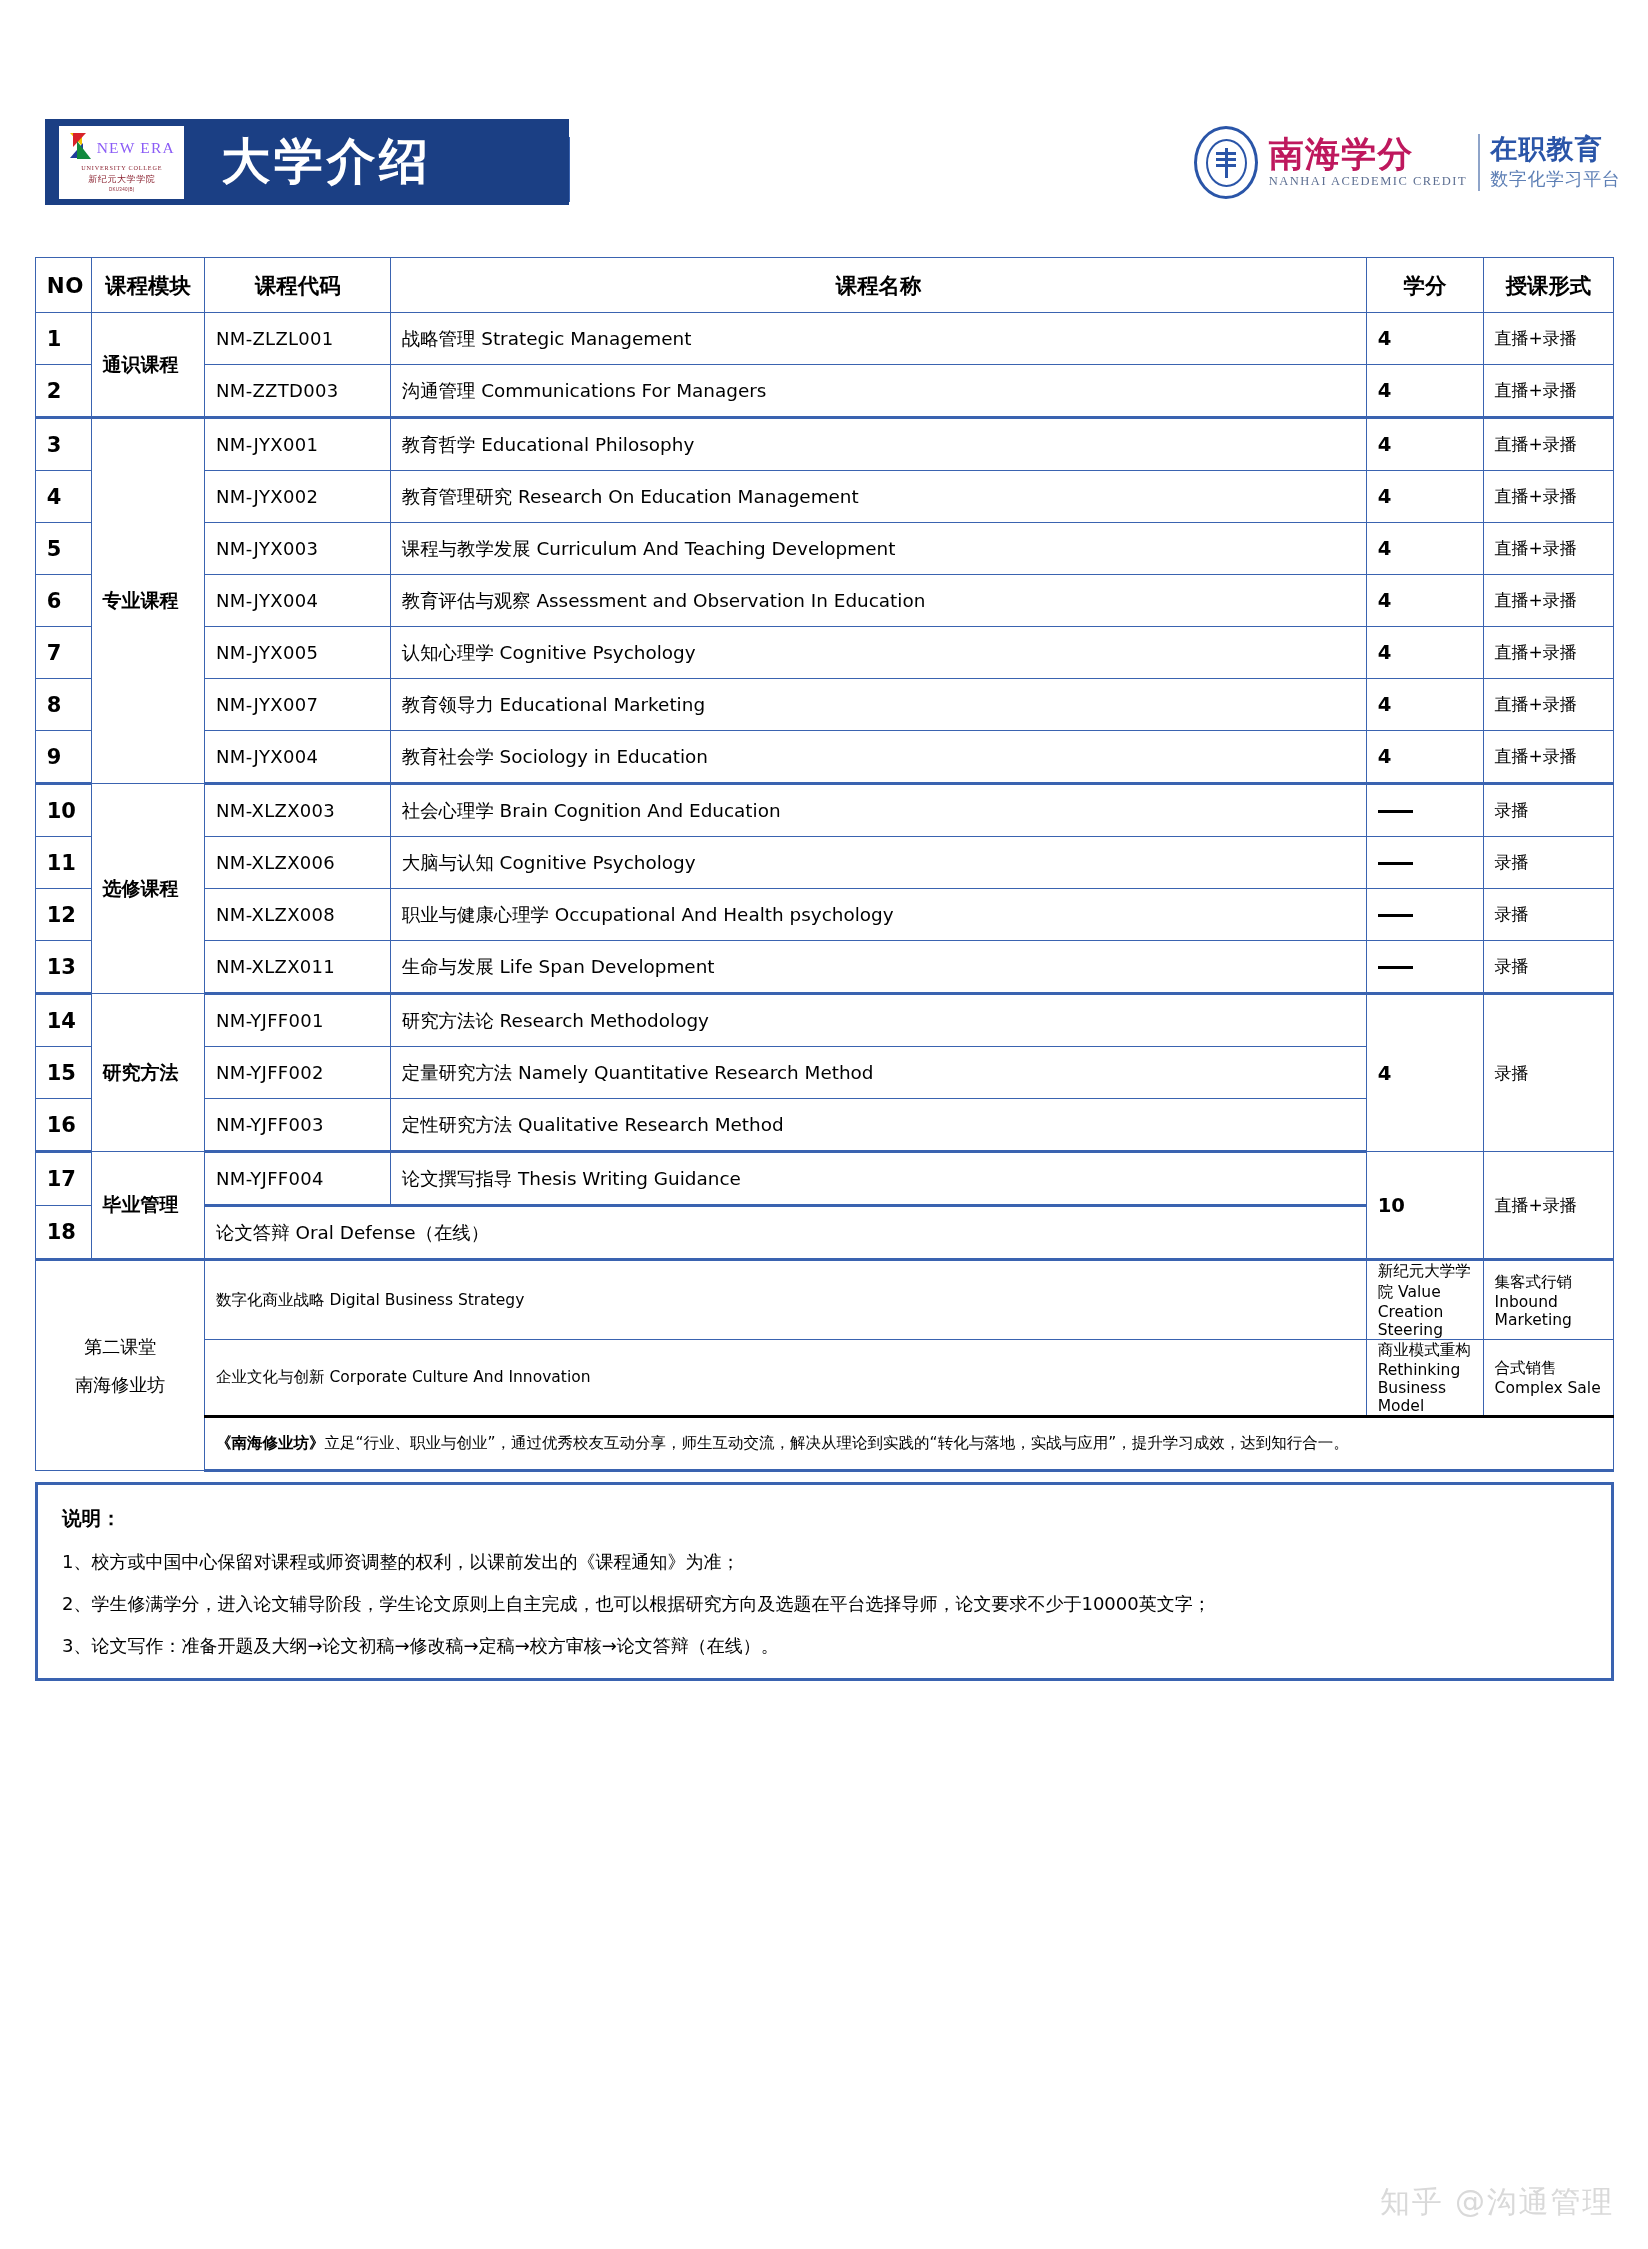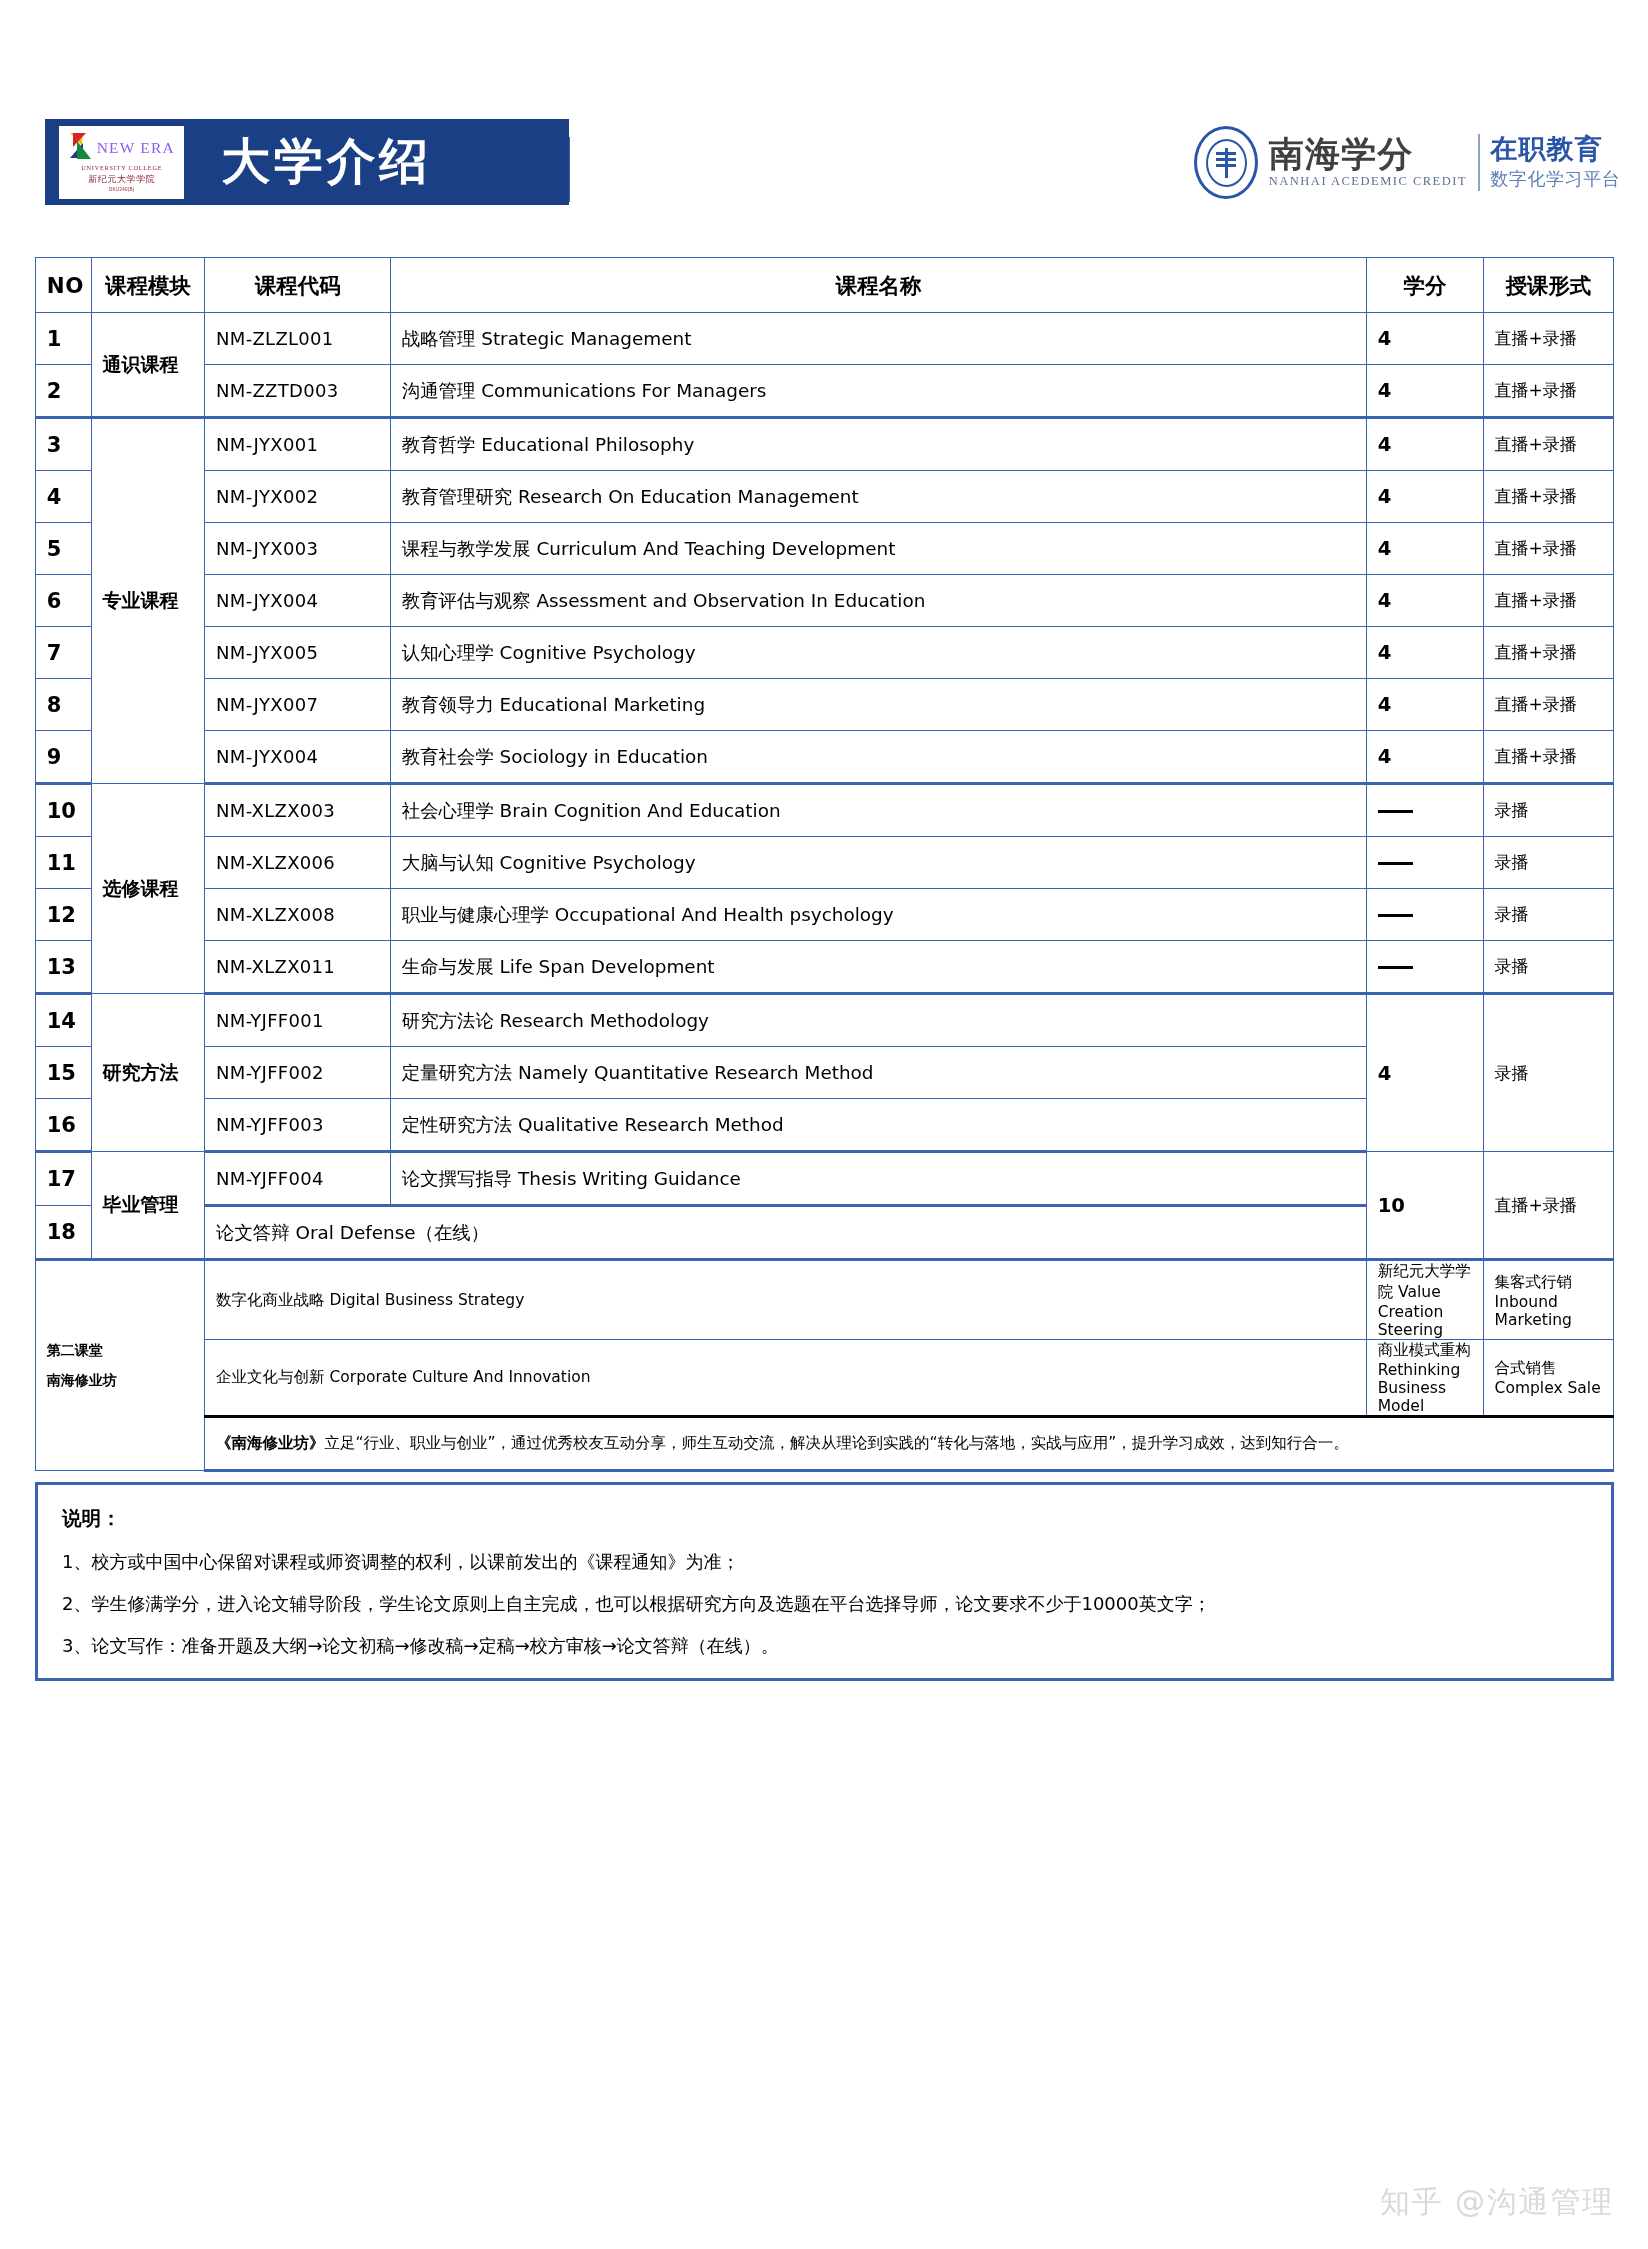--- a/index.html
+++ b/index.html
@@ -151,21 +151,21 @@
     background: #2a55a8;
     box-shadow: 0 6px 0 0 #2a55a8, 0 12px 0 0 #2a55a8;
   }
   .brand-cn {
     display: flex;
     flex-direction: column;
   }
   .brand-cn-main {
     font-size: 35px;
     font-weight: bold;
-    color: #404040;
+    color: #be185d;
     letter-spacing: 1.2px;
     line-height: 1.05;
     font-family: "DejaVu Sans", sans-serif;
   }
   .brand-cn-en {
     font-size: 12.5px;
     color: #5d6f92;
     letter-spacing: 1.5px;
     font-family: "Liberation Serif", serif;
     margin-top: 1.2px;
@@ -247,23 +247,23 @@
   .dash {
     display: inline-block;
     width: 35px;
     height: 3px;
     background: #000000;
     vertical-align: middle;
   }
 
   
   td.sc-label {
-    font-weight: bold;
-    font-size: 14px;
-    text-align: left;
+    font-weight: normal;
+    font-size: 18px;
+    text-align: center;
     line-height: 2.1;
   }
   td.sc-cell {
     font-size: 15.5px;
     text-align: left;
     height: 46px;
   }
   td.sc-desc {
     font-size: 15.5px;
     text-align: left;

